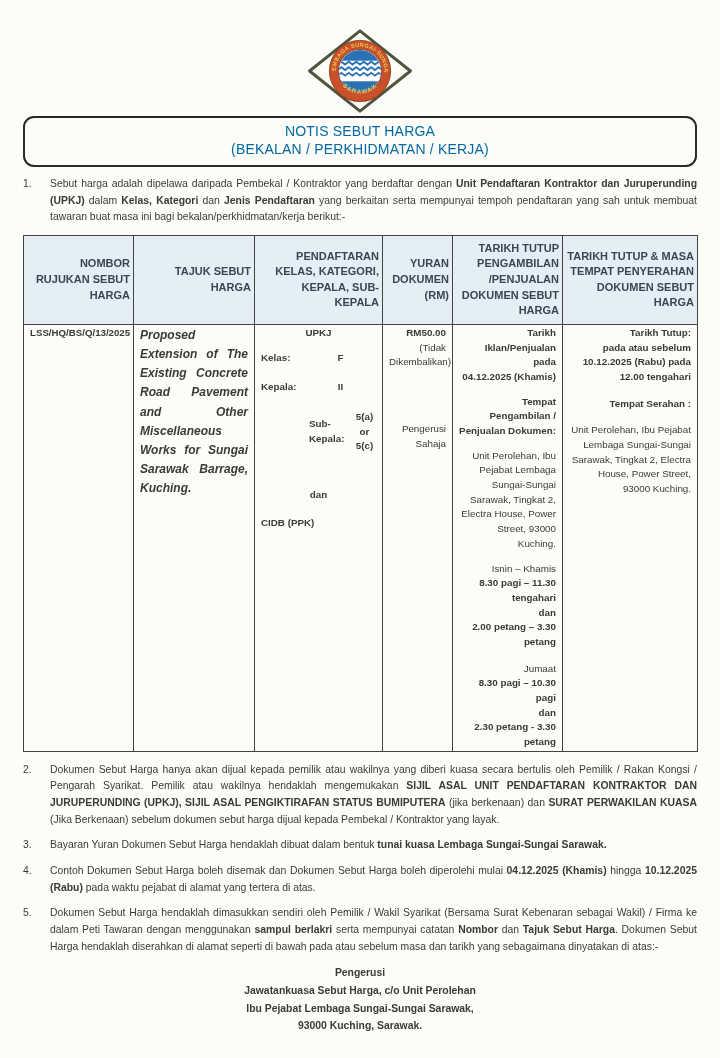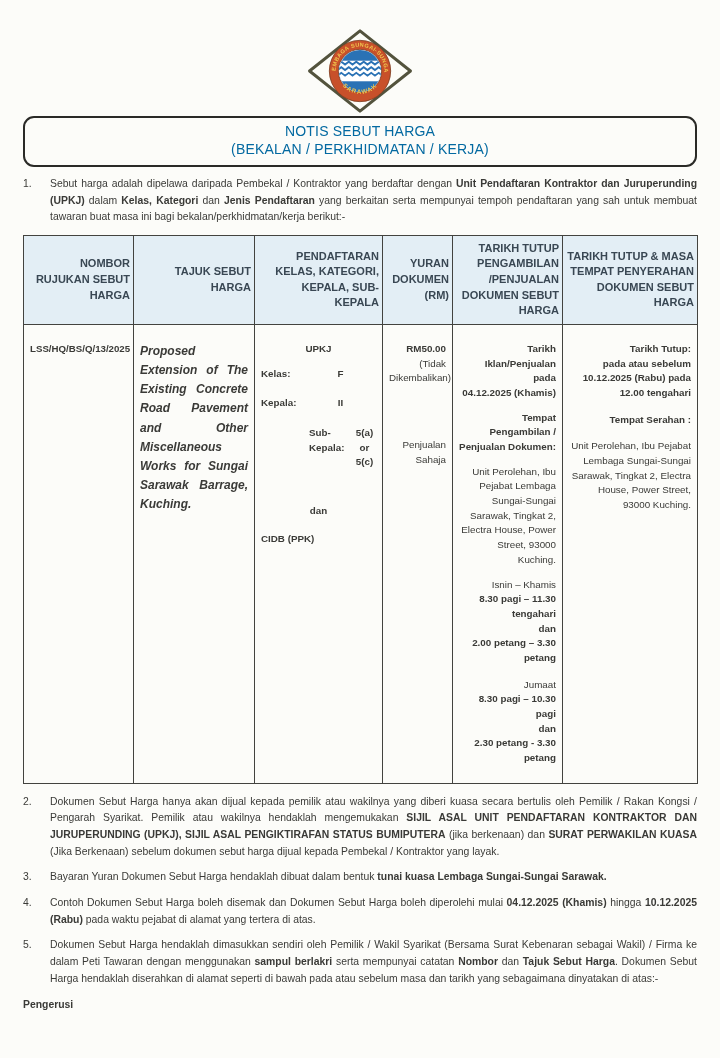--- a/index.html
+++ b/index.html
@@ -24,38 +24,38 @@
   .num { width:27px; flex:none; }
   .ptext { flex:1; text-align:justify; }
   .ptext b { font-weight:bold; }
   
   table.tender { border-collapse:collapse; width:674px; table-layout:fixed; margin:1px 0 10px; }
   table.tender th, table.tender td { border:1.6px solid #43433f; }
   table.tender th {
     background:#e3eef5; font-size:11px; font-weight:bold; color:#394753;
     text-align:right; vertical-align:middle; padding:5px 3px; line-height:1.42; height:58px;
   }
-  table.tender td { vertical-align:top; padding:17px 6px; font-size:9.8px; line-height:1.5; height:310px; }
+  table.tender td { vertical-align:top; padding:1px 6px; font-size:9.8px; line-height:1.5; height:310px; }
   .ref-no { font-weight:bold; font-size:9.7px; }
   .proj-title { font-weight:bold; font-style:italic; text-align:justify; font-size:12px; line-height:1.6; }
   .reg-org { text-align:center; font-weight:bold; margin-bottom:10px; }
-  .reg-row { display:flex; margin-bottom:15px; }
+  .reg-row { display:flex; margin-bottom:15px;align-items:center; }
   .reg-label { width:44px; flex:none; font-weight:bold; }
   .reg-val { flex:1; text-align:center; font-weight:bold; }
   .reg-row.sub { margin-top:8px;margin-left:48px; }
   .reg-dan { text-align:center; font-weight:bold; margin-top:34px; }
   .reg-cidb { font-weight:bold; margin-top:13px; }
   .cell-center { text-align:right; }
   .fee-amt { font-weight:bold; }
   .fee-note { }
   .fee-rest { margin-top:52px; }
   .blk { display:block; }
   .bold { font-weight:bold; } .gap10 { height:10px; } .gap12 { height:12px; }
   
-  .addr { text-align:left; font-weight:bold; font-size:10.4px; line-height:1.7; margin:0 0 10px; }
+  .addr { text-align:center; font-weight:bold; font-size:10.4px; line-height:1.7; margin:0 0 10px; }
 </style>
 </head>
 <body>
 
 <div class="page">
 
   <svg class="logo" width="114" height="86" viewBox="0 0 120 92">
     <defs>
       <clipPath id="innerClip">
           <circle cx="60" cy="46" r="22.5"></circle>
@@ -135,21 +135,21 @@
             <div class="reg-row sub">
               <span class="reg-label">Sub-Kepala:</span>
               <span class="reg-val">5(a) or 5(c)</span>
             </div>
             <div class="reg-dan">dan</div>
             <div class="reg-cidb">CIDB (PPK)</div>
           </td>
           <td class="cell-center">
             <div class="fee-amt">RM50.00</div>
             <div class="fee-note">(Tidak Dikembalikan)</div>
-            <div class="fee-rest">Penjualan Sahaja</div>
+            <div class="fee-rest">Pengerusi Sahaja</div>
           </td>
           <td class="cell-center">
             <span class="blk bold">Tarikh Iklan/Penjualan</span>
             <span class="blk bold">pada</span>
             <span class="blk bold">04.12.2025 (Khamis)</span>
             <div class="gap10"></div>
             <span class="blk bold">Tempat Pengambilan / Penjualan Dokumen:</span>
             <div class="gap10"></div>
             <span class="blk">Unit Perolehan, Ibu Pejabat Lembaga Sungai-Sungai Sarawak, Tingkat 2, Electra House, Power Street, 93000 Kuching.</span>
             <div class="gap10"></div>
@@ -190,17 +190,20 @@
       <div class="ptext"><span>Contoh Dokumen Sebut Harga boleh disemak dan Dokumen Sebut Harga boleh diperolehi mulai </span><b>04.12.2025 (Khamis)</b><span> hingga </span><b>10.12.2025 (Rabu)</b><span> pada waktu pejabat di alamat yang tertera di atas.</span></div>
     </div>
 
     <div class="item">
       <div class="num">5.</div>
       <div class="ptext"><span>Dokumen Sebut Harga hendaklah dimasukkan sendiri oleh Pemilik / Wakil Syarikat (Bersama Surat Kebenaran sebagai Wakil) / Firma ke dalam Peti Tawaran dengan menggunakan </span><b>sampul berlakri</b><span> serta mempunyai catatan </span><b>Nombor</b><span> dan </span><b>Tajuk Sebut Harga</b><span>. Dokumen Sebut Harga hendaklah diserahkan di alamat seperti di bawah pada atau sebelum masa dan tarikh yang sebagaimana dinyatakan di atas:-</span></div>
     </div>
 
     <div class="addr">
       <div>Pengerusi</div>
+      <div>Jawatankuasa Sebut Harga, c/o  Unit Perolehan</div>
+      <div>Ibu Pejabat Lembaga Sungai-Sungai Sarawak,</div>
+      <div>93000 Kuching, Sarawak.</div>
     </div>
 
   </div>
 
 </div>
 
 </body></html>

